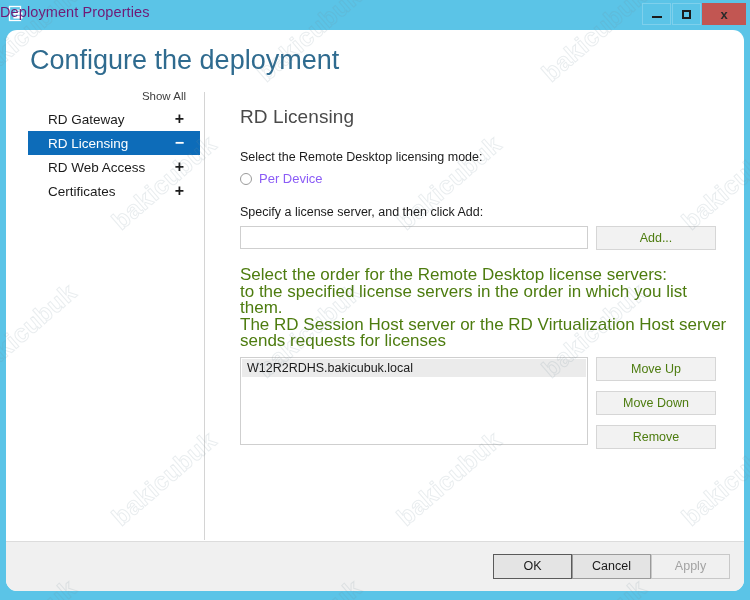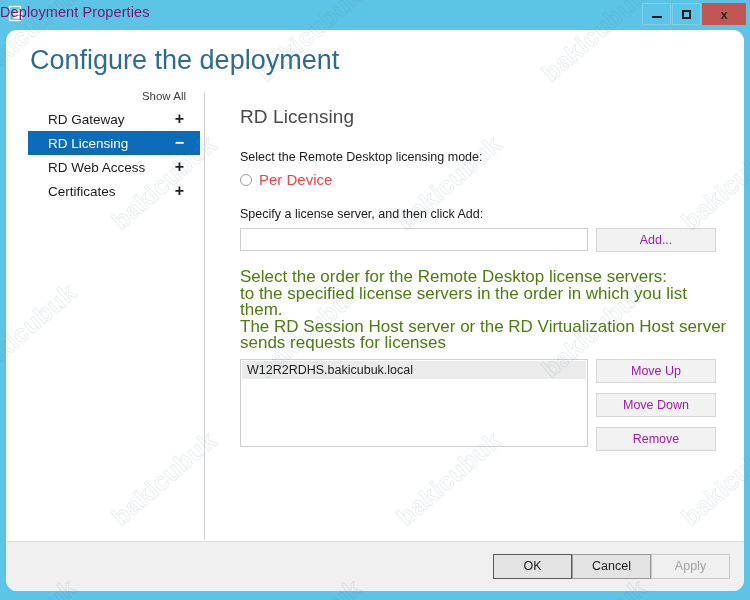--- a/index.html
+++ b/index.html
@@ -183,22 +183,22 @@
     width: 12px;
     height: 12px;
     border: 1px solid #9b9b9b;
     border-radius: 50%;
     background: #ffffff;
     margin-right: 7px;
     box-sizing: border-box;
     flex: none;
   }
   .radio-label {
-    font-size: 15px;
-    color: #ef4444;
+    font-size: 13px;
+    color: #8b5cf6;
   }
 
   .spacer-12 { height: 13px; }
   .spacer-16 { height: 17px; }
 
   .input-row {
     display: flex;
     align-items: flex-start;
     gap: 8px;
   }
@@ -220,21 +220,21 @@
     background: #f2f2f2;
     font-family: "Liberation Sans", sans-serif;
     font-size: 12.5px;
     color: #1b1b1b;
     box-sizing: border-box;
     cursor: default;
     text-align: center;
     line-height: 22px;
   }
   .btn.disabled {
-    color: #a21caf;
+    color: #4d7c0f;
     border-color: #d6d6d6;
     background: #f2f2f2;
   }
   .btn-add {
     width: 120px;
     height: 24px;
   }
 
   .desc-block {
     font-size: 17px;

